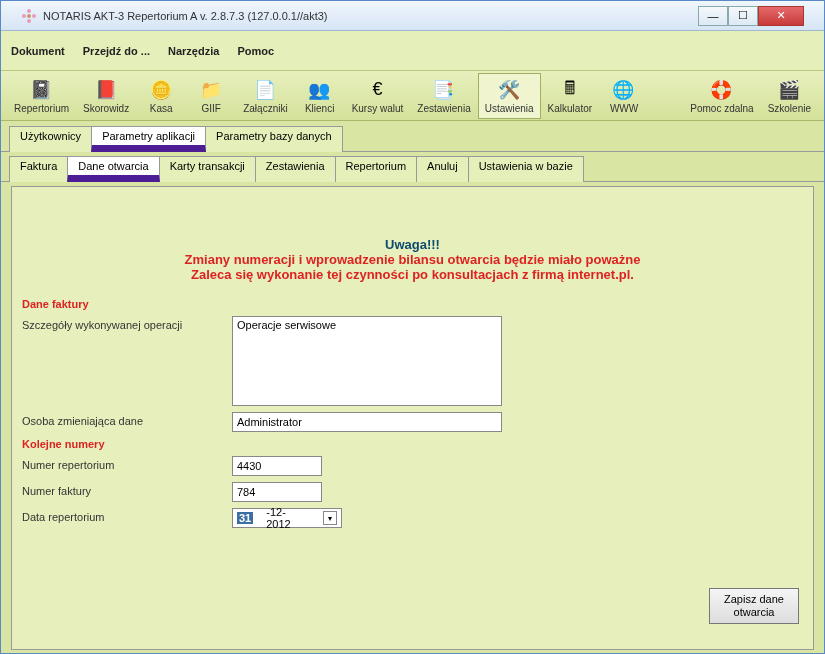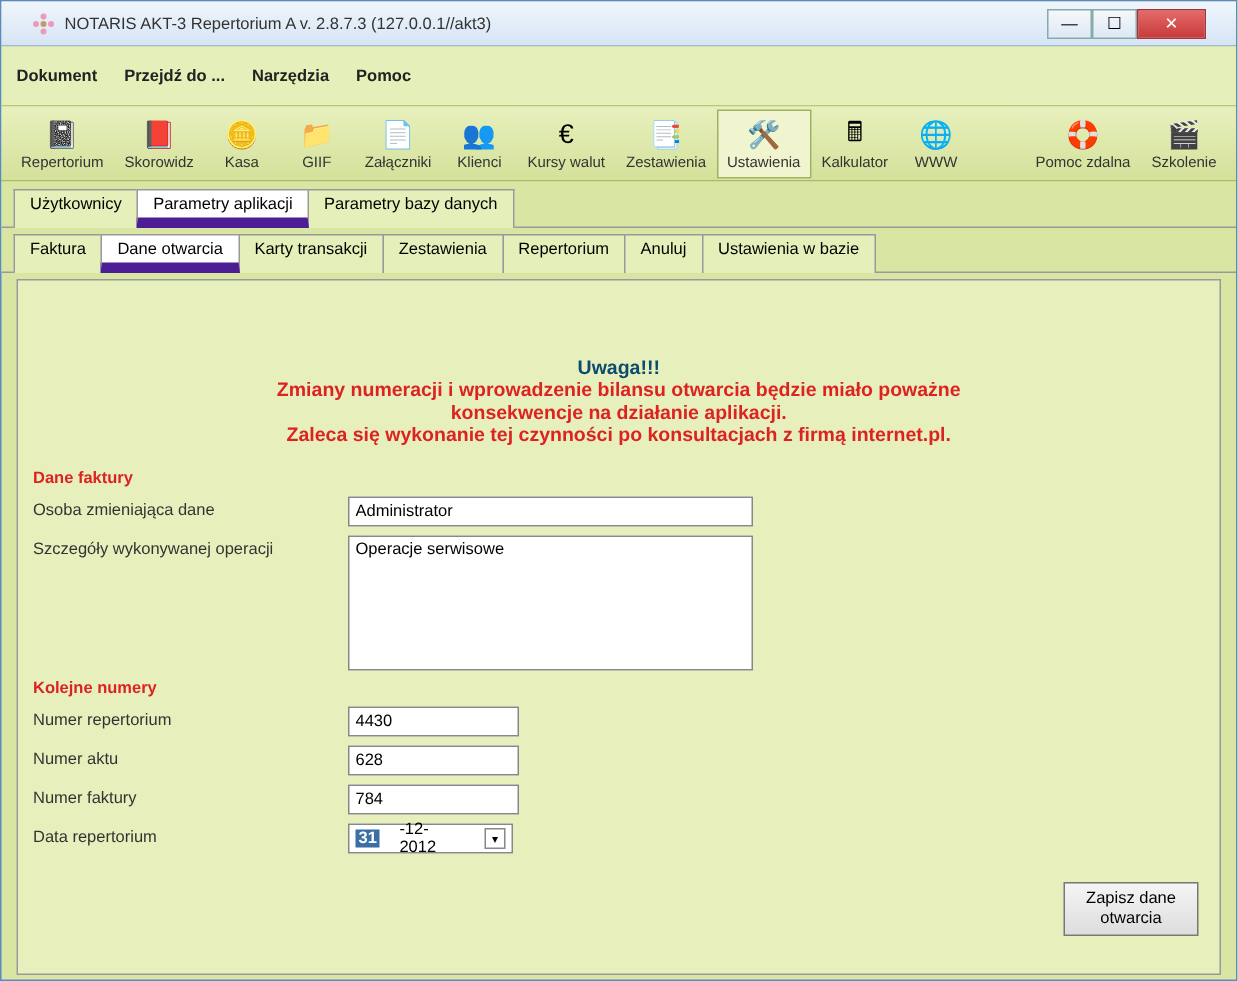--- a/index.html
+++ b/index.html
@@ -25,21 +25,21 @@
 .subtabstrip { display: flex; padding: 3px 8px 0 8px; border-bottom: 1px solid #999; background: #d9e6a3; }
 .panel { margin: 4px 10px 6px 10px; border: 1px solid #999; background: #e7f0bd; padding: 6px 10px 10px 10px; height: 464px; position: relative; }
 .warning { text-align: center; padding: 8px 20px 10px 20px; }
 .warning .w1 { color: #0c4a6e; font-weight: bold; font-size: 13px; margin-top: 36px; }
 .warning .w2, .warning .w3, .warning .w4 { color: #d22; font-weight: bold; font-size: 13px; }
 .section-title { color: #d22; font-weight: bold; margin: 6px 0 6px 0; }
 .formrow { display: flex; align-items: flex-start; margin-bottom: 6px; }
 .formrow label { width: 210px; color: #333; padding-top: 3px; }
 .formrow input[type=text] { width: 270px; height: 20px; border: 1px solid #888; padding: 2px 4px; background: #fff; }
 .formrow textarea { width: 270px; height: 90px; border: 1px solid #888; padding: 2px 4px; background: #fff; resize: none; font-family: inherit; font-size: 11px; }
-.formrow.small input[type=text] { width: 114px; }
+.formrow.small input[type=text] { width: 90px; }
 .daterow .dateinput { width: 110px; height: 20px; border: 1px solid #888; background: #fff; display: inline-flex; align-items: center; padding: 0 4px; gap: 13px; }
 .daterow .dateinput span.dd { font-weight: bold; background: #3a6ea5; color: #fff; padding: 0 2px; }
 .daterow .dateinput .dropdown { margin-left: auto; width: 14px; height: 14px; border: 1px solid #888; display: flex; align-items: center; justify-content: center; font-size: 8px; }
 .savebtn { position: absolute; right: 14px; bottom: 25px; width: 90px; height: 36px; border: 1px solid #777; background: linear-gradient(#f5f5f5,#ddd); text-align: center; display: flex; align-items: center; justify-content: center; line-height: 1.2; cursor: pointer; }
 .bottombtns { display: flex; justify-content: flex-end; gap: 16px; padding: 8px 24px; }
 .bottombtns button { width: 78px; height: 22px; border: 1px solid #777; background: linear-gradient(#f5f5f5,#ddd); cursor: pointer; }
 </style>
 </head>
 <body>
 
@@ -136,42 +136,37 @@
     <div class="tab">Zestawienia</div>
     <div class="tab">Repertorium</div>
     <div class="tab">Anuluj</div>
     <div class="tab">Ustawienia w bazie</div>
   </div>
 
   <div class="panel">
     <div class="warning">
       <div class="w1">Uwaga!!!</div>
       <div class="w2">Zmiany numeracji i wprowadzenie bilansu otwarcia będzie miało poważne</div>
-      <div class="w3">konsekwencje na działanie aplikacji.</div>
       <div class="w4">Zaleca się wykonanie tej czynności po konsultacjach z firmą internet.pl.</div>
     </div>
 
     <div class="section-title">Dane faktury</div>
     <div class="formrow">
+      <label>Szczegóły wykonywanej operacji</label>
+      <textarea style="">Operacje serwisowe</textarea>
+    </div>
+    <div class="formrow">
       <label>Osoba zmieniająca dane</label>
       <input type="text" value="Administrator" style="">
-    </div>
-    <div class="formrow">
-      <label>Szczegóły wykonywanej operacji</label>
-      <textarea style="">Operacje serwisowe</textarea>
     </div>
 
     <div class="section-title">Kolejne numery</div>
     <div class="formrow small">
       <label>Numer repertorium</label>
       <input type="text" value="4430" style="">
-    </div>
-    <div class="formrow small">
-      <label>Numer aktu</label>
-      <input type="text" value="628" style="">
     </div>
     <div class="formrow small">
       <label>Numer faktury</label>
       <input type="text" value="784" style="">
     </div>
     <div class="formrow daterow">
       <label>Data repertorium</label>
       <div class="dateinput">
         <span class="dd">31</span>
           <span>-12-2012</span>

